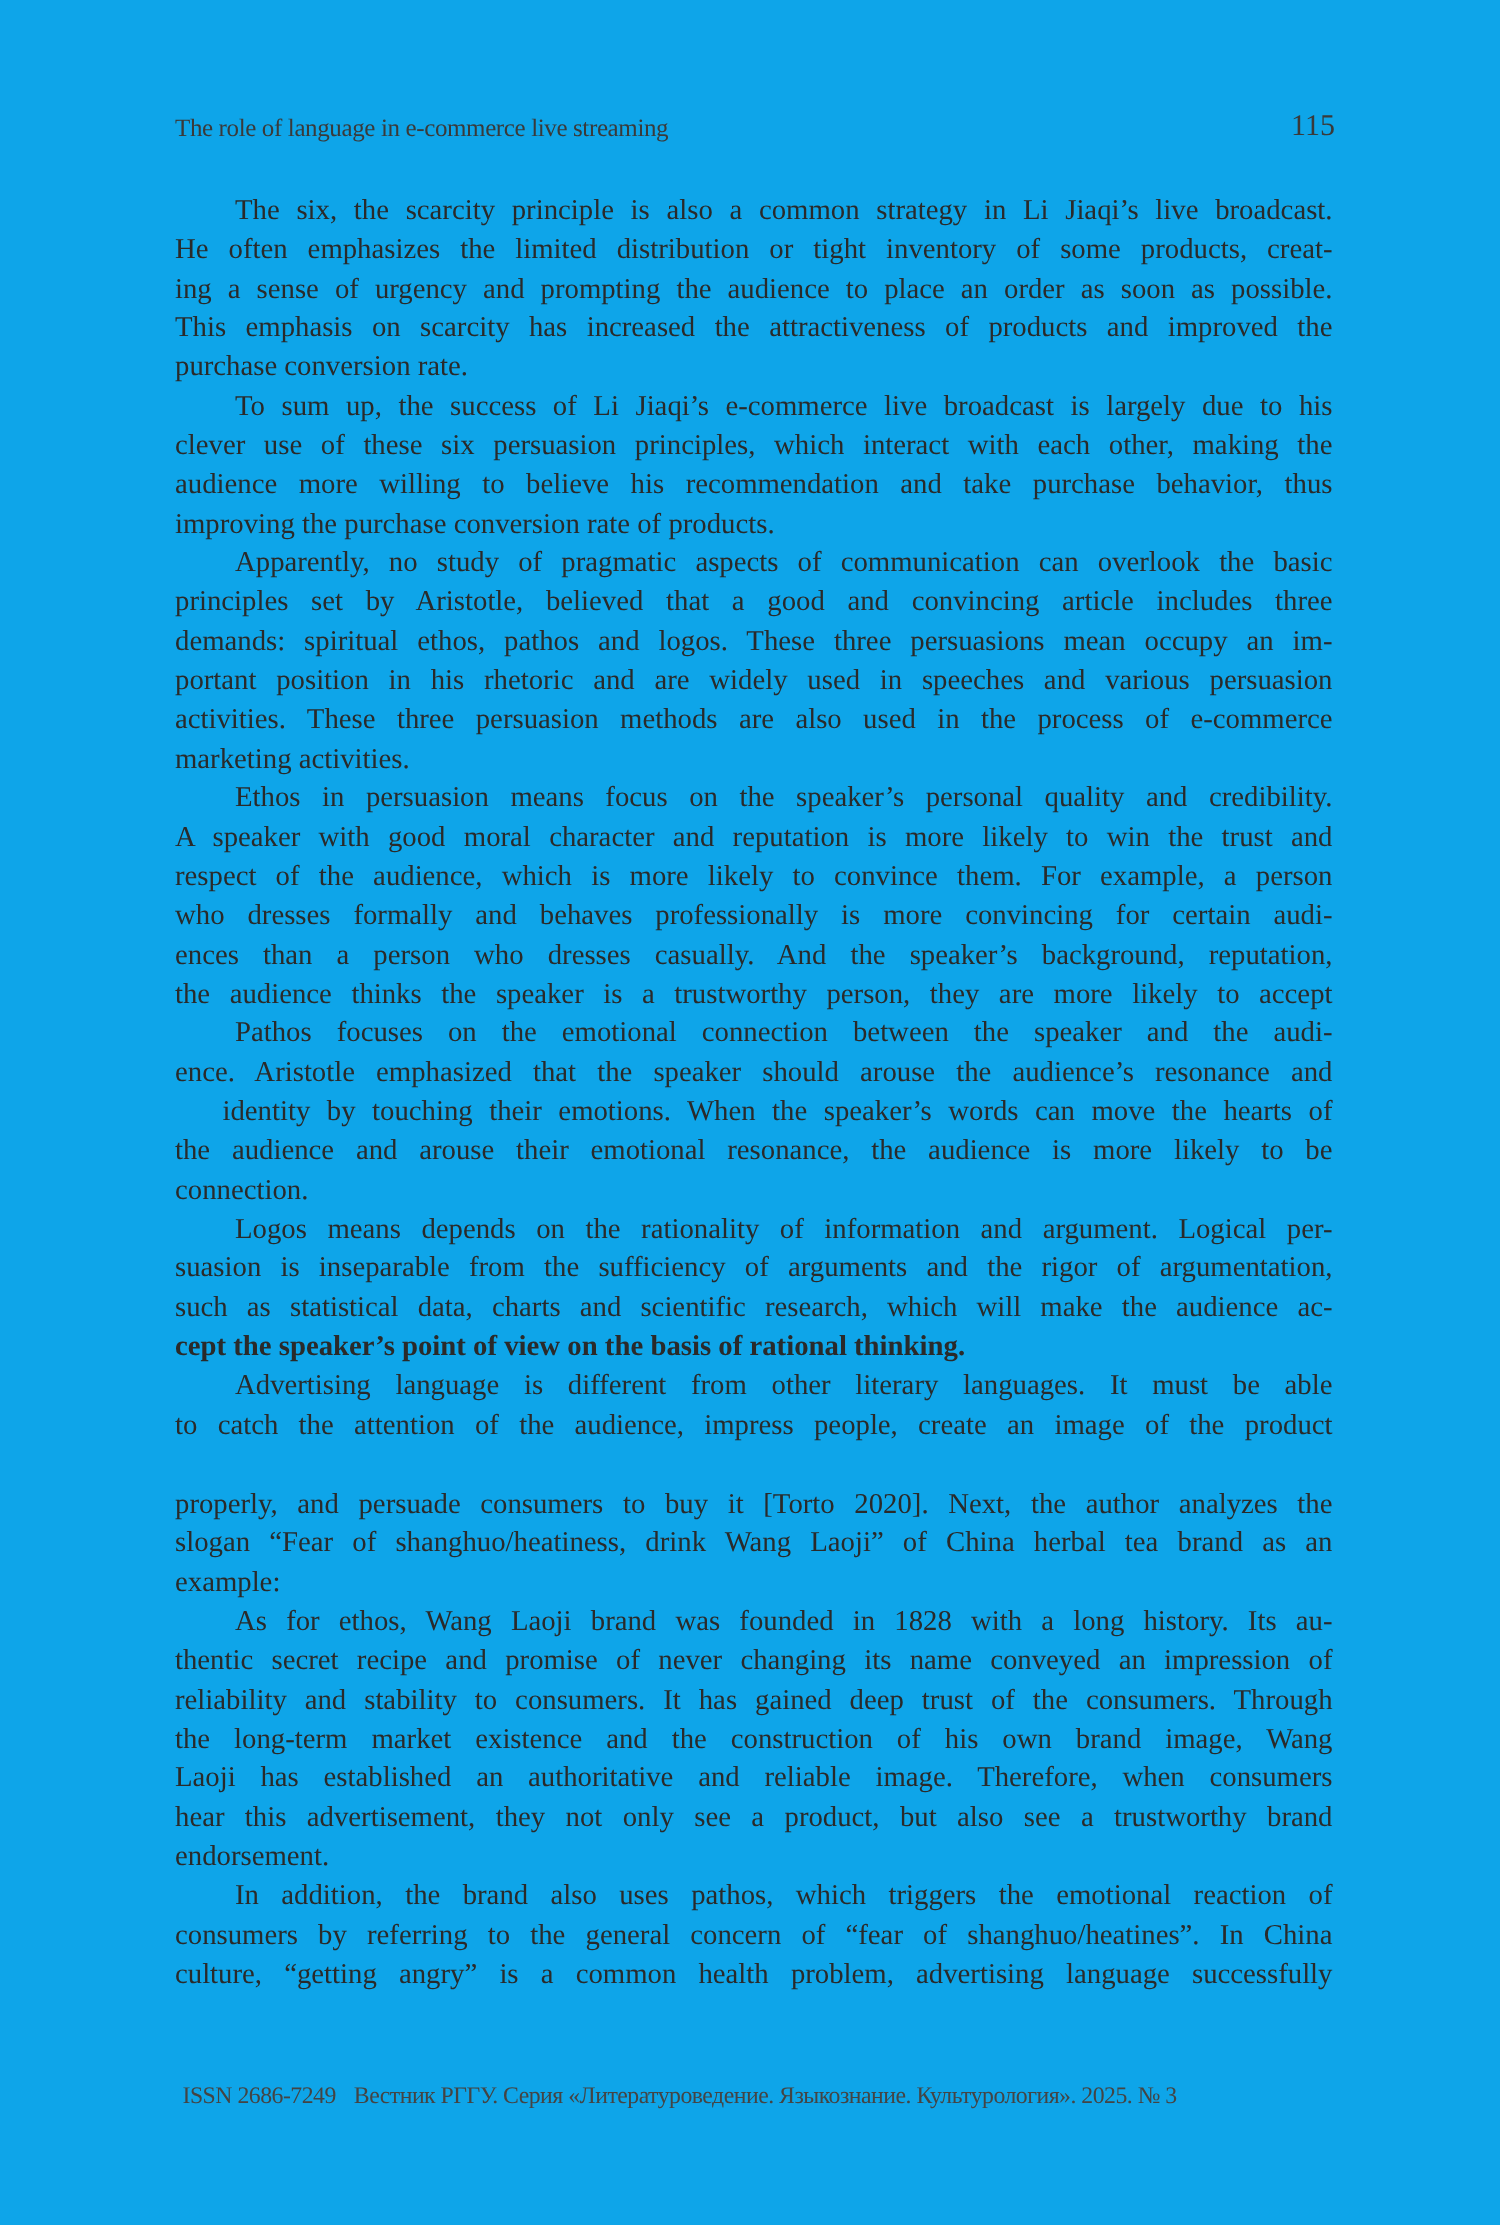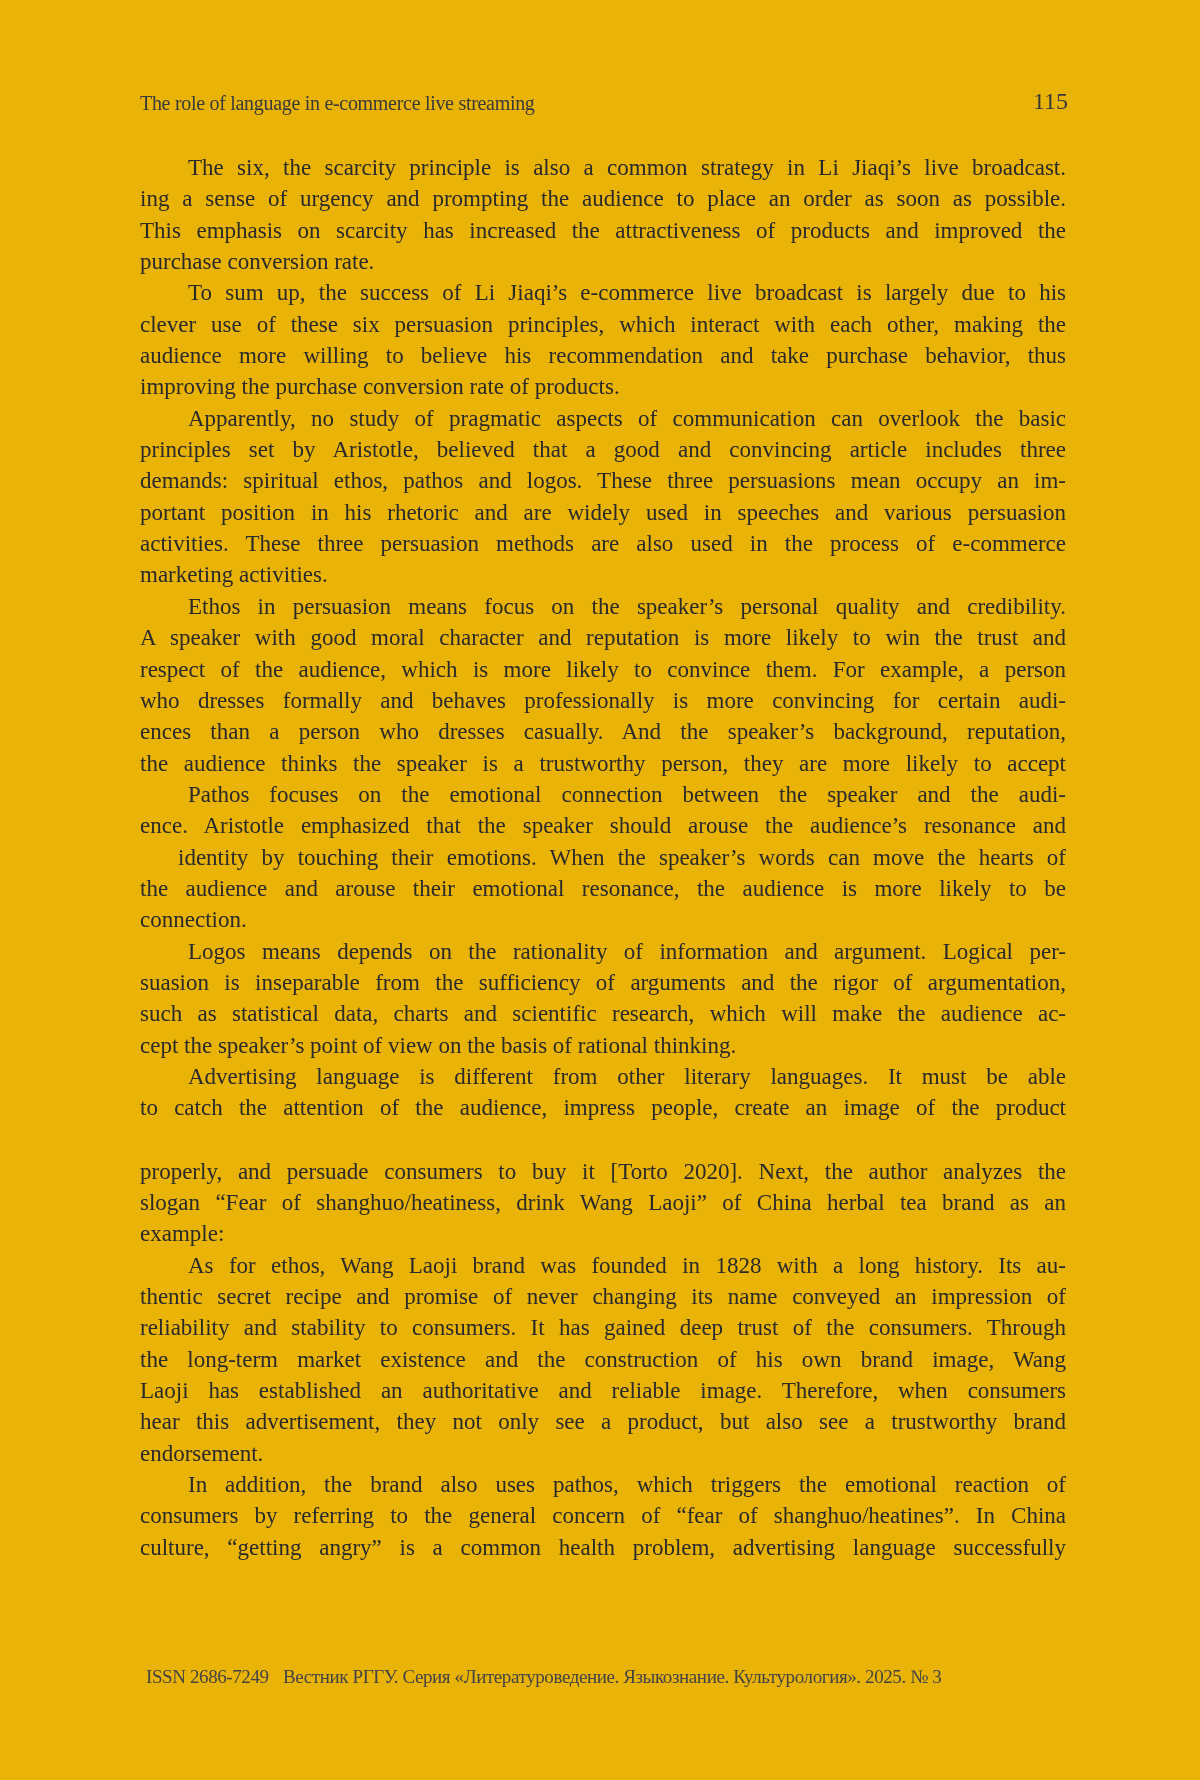--- a/index.html
+++ b/index.html
@@ -1,17 +1,17 @@
 <!DOCTYPE html>
 <html><head>
 <meta charset="utf-8">
 <style>
   html, body { margin: 0; padding: 0; background: #ffffff; }
   body { width: 1200px; height: 1780px; position: relative; overflow: hidden; color: #2b2b2b; }
-  .page { position: absolute; left: 0; top: 0; width: 1200px; height: 1780px; background: #eab308; }
+  .page { position: absolute; left: 0; top: 0; width: 1200px; height: 1780px; background: #0ea5e9; }
   .running-head {
     position: absolute; left: 140px; top: 92px; width: 928px; height: 30px;
     font-family: "Liberation Serif", "DejaVu Serif", serif;
     font-size: 20px; color: #3a3a3a;
   }
   .running-title { position: absolute; left: 0; top: 0; letter-spacing: -0.3px; }
   .page-number { position: absolute; right: 0; top: -4px; font-size: 24px; }
   .body-text {
     position: absolute; left: 140px; top: 152px; width: 926px;
     font-family: "Liberation Serif", "DejaVu Serif", serif;
@@ -33,20 +33,21 @@
 
 <div class="page">
   <div class="running-head">
     <span class="running-title">The role of language in e-commerce live streaming</span>
     <span class="page-number">115</span>
   </div>
 
   <div class="body-text" id="body-text">
       <div class="para">
         <span class="line first" style="white-space: nowrap;">The six, the scarcity principle is also a common strategy in Li Jiaqi’s live broadcast.</span>
+        <span class="line" style="white-space: nowrap;">He often emphasizes the limited distribution or tight inventory of some products, creat-</span>
         <span class="line" style="white-space: nowrap;">ing a sense of urgency and prompting the audience to place an order as soon as possible.</span>
         <span class="line" style="white-space: nowrap;">This emphasis on scarcity has increased the attractiveness of products and improved the</span>
         <span class="line last" style="white-space: nowrap;">purchase conversion rate.</span>
       </div>
       <div class="para">
         <span class="line first" style="white-space: nowrap;">To sum up, the success of Li Jiaqi’s e-commerce live broadcast is largely due to his</span>
         <span class="line" style="white-space: nowrap;">clever use of these six persuasion principles, which interact with each other, making the</span>
         <span class="line" style="white-space: nowrap;">audience more willing to believe his recommendation and take purchase behavior, thus</span>
         <span class="line last" style="white-space: nowrap;">improving the purchase conversion rate of products.</span>
       </div>
@@ -70,21 +71,21 @@
         <span class="line first" style="white-space: nowrap;">Pathos focuses on the emotional connection between the speaker and the audi-</span>
         <span class="line" style="white-space: nowrap;">ence. Aristotle emphasized that the speaker should arouse the audience’s resonance and</span>
         <span class="line" style="white-space: nowrap; margin-left: 38px;">identity by touching their emotions. When the speaker’s words can move the hearts of</span>
         <span class="line" style="white-space: nowrap;">the audience and arouse their emotional resonance, the audience is more likely to be</span>
         <span class="line last" style="white-space: nowrap;">connection.</span>
       </div>
       <div class="para">
         <span class="line first" style="white-space: nowrap;">Logos means depends on the rationality of information and argument. Logical per-</span>
         <span class="line" style="white-space: nowrap;">suasion is inseparable from the sufficiency of arguments and the rigor of argumentation,</span>
         <span class="line" style="white-space: nowrap;">such as statistical data, charts and scientific research, which will make the audience ac-</span>
-        <span class="line last" style="white-space: nowrap;">cept the speaker’s point of view on the basis of rational thinking.</span>
+        <span class="line last" style="white-space: nowrap; font-weight: bold;">cept the speaker’s point of view on the basis of rational thinking.</span>
       </div>
       <div class="para">
         <span class="line first" style="white-space: nowrap;">Advertising language is different from other literary languages. It must be able</span>
         <span class="line" style="white-space: nowrap;">to catch the attention of the audience, impress people, create an image of the product</span>
         <span class="line" style="white-space: nowrap; margin-top: 32px;">properly, and persuade consumers to buy it [Torto 2020]. Next, the author analyzes the</span>
         <span class="line" style="white-space: nowrap;">slogan “Fear of shanghuo/heatiness, drink Wang Laoji” of China herbal tea brand as an</span>
         <span class="line last" style="white-space: nowrap;">example:</span>
       </div>
       <div class="para">
         <span class="line first" style="white-space: nowrap;">As for ethos, Wang Laoji brand was founded in 1828 with a long history. Its au-</span>

